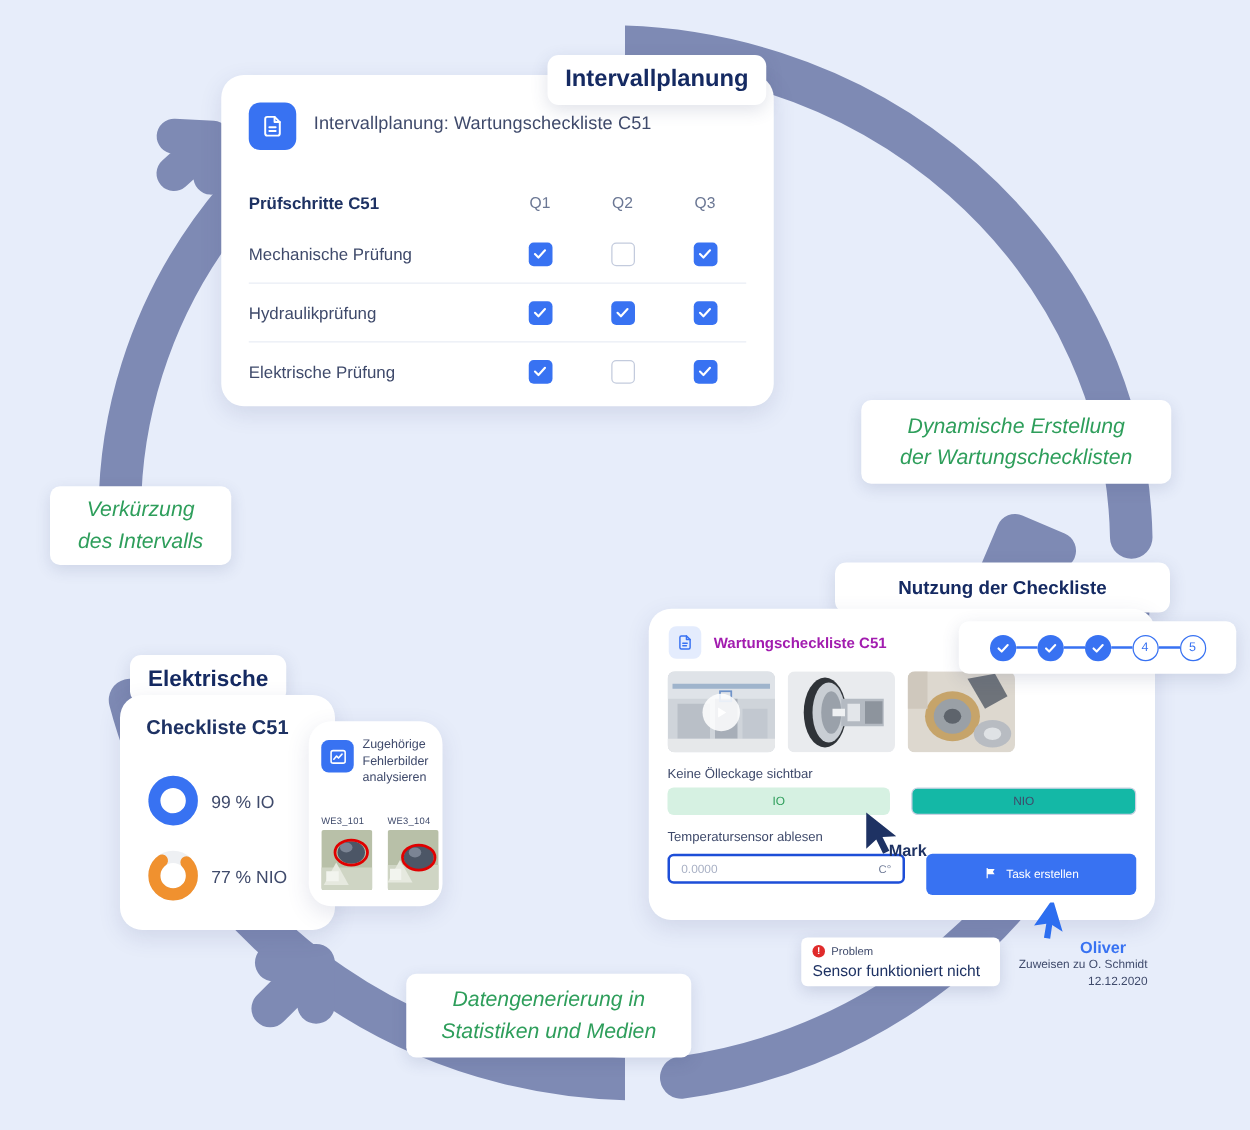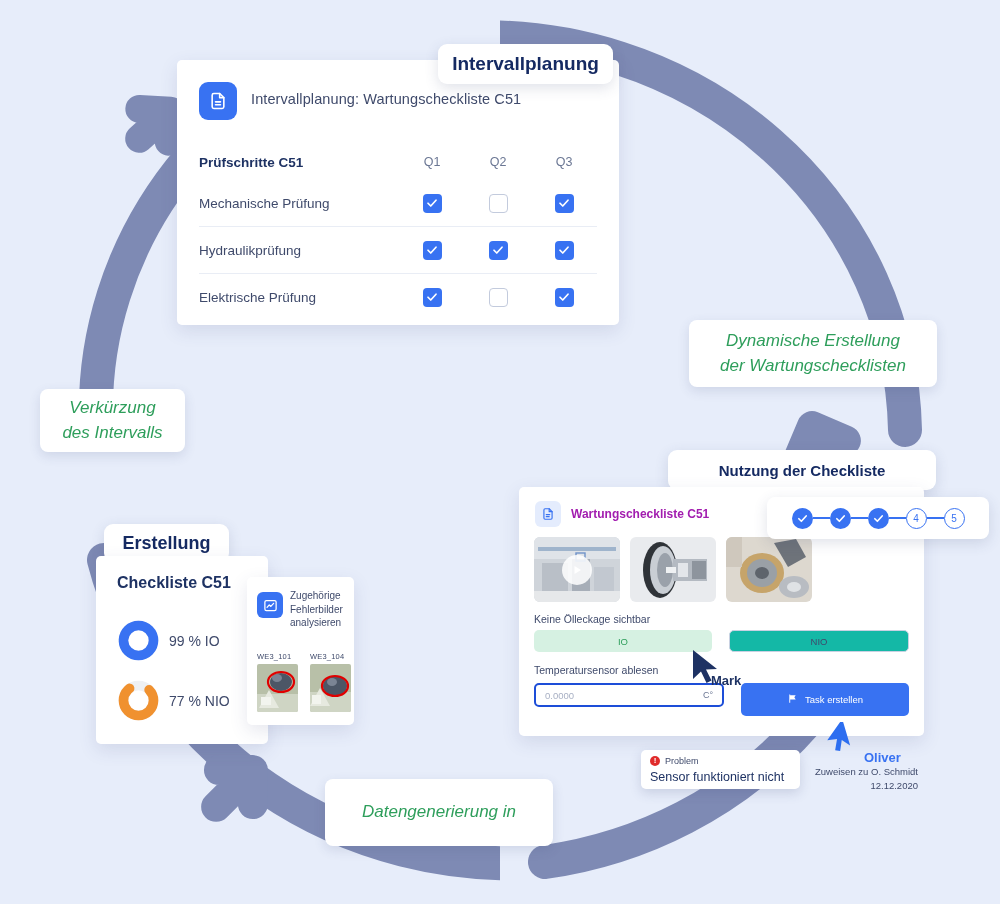--- a/index.html
+++ b/index.html
@@ -12,21 +12,21 @@
   }
   #stage{position:absolute;inset:0;width:1000px;height:904px;}
 
   
   .cycle-svg{position:absolute;left:0;top:0;width:1000px;height:904px;}
 
   
   .card{
     position:absolute;
     background:#ffffff;
-    border-radius:5px;
+    border-radius:18px;
     box-shadow:0 6px 18px rgba(60,72,120,.13);
   }
   .pill{
     position:absolute;
     background:#fff;
     border-radius:9px;
     box-shadow:0 4px 14px rgba(60,72,120,.16);
     display:flex;align-items:center;justify-content:center;
     color:#152a62;
     font-weight:bold;
@@ -298,32 +298,33 @@
                 <path d="M4 12.5l5.5 5.5L20 6.5"></path>
               </svg>
             </span>
           </div>
       </div>
     </div>
   </div>
 
   <div class="pill" id="pill-interval">Intervallplanung</div>
   <div class="pill" id="pill-nutzung">Nutzung der Checkliste</div>
-  <div class="pill" id="pill-auswertung">Erstellung</div>
+  <div class="pill" id="pill-auswertung">Elektrische</div>
 
   <div class="note" id="note-dyn">
     <span>Dynamische Erstellung</span>
     <span>der Wartungschecklisten</span>
   </div>
   <div class="note" id="note-verk">
     <span>Verkürzung</span>
     <span>des Intervalls</span>
   </div>
   <div class="note" id="note-daten">
     <span>Datengenerierung in</span>
+    <span>Statistiken und Medien</span>
   </div>
 
   <div class="card" id="eval-card">
     <div id="eval-title">Checkliste C51</div>
 
     <div class="donut-row" id="donut1">
       <svg width="45" height="45" viewBox="0 0 42 42">
         <circle cx="21" cy="21" r="14" fill="none" stroke="#eef0f3" stroke-width="9"></circle>
         <circle cx="21" cy="21" r="14" fill="none" stroke="#3872f2" stroke-width="9" stroke-dasharray="87.1 0.9" stroke-dashoffset="21.9" stroke-linecap="round" transform="rotate(-90 21 21)"></circle>
       </svg>

